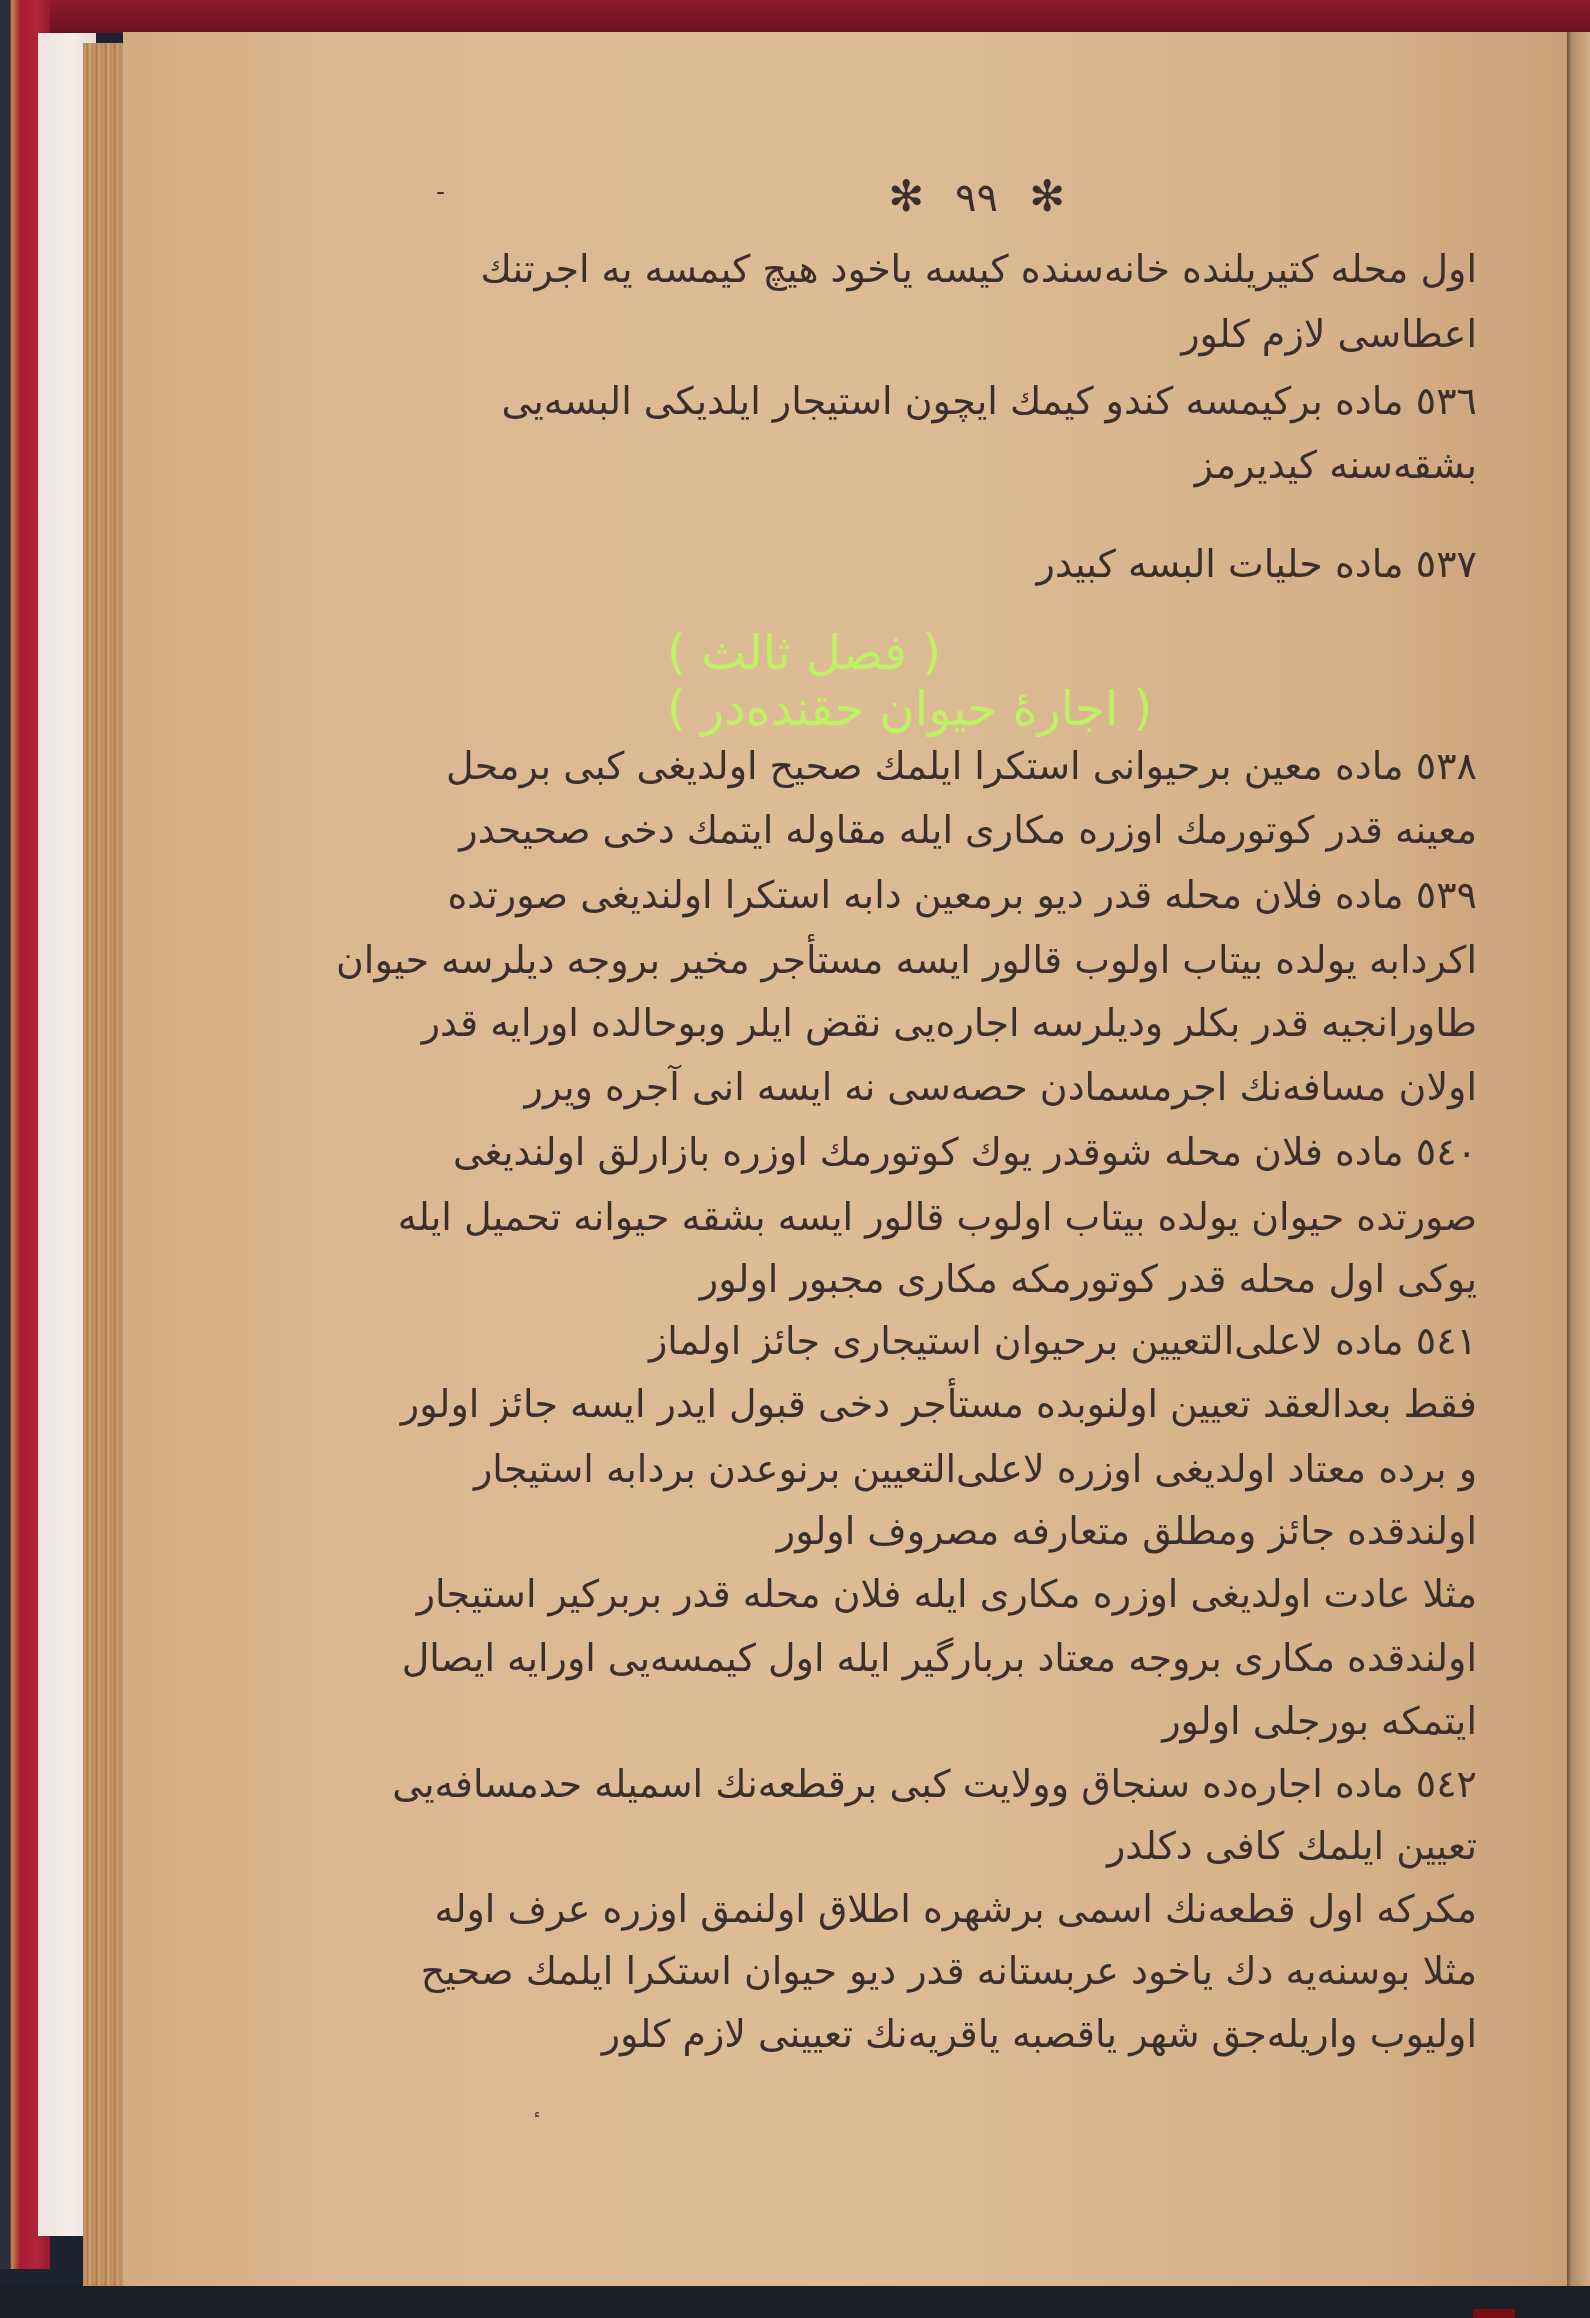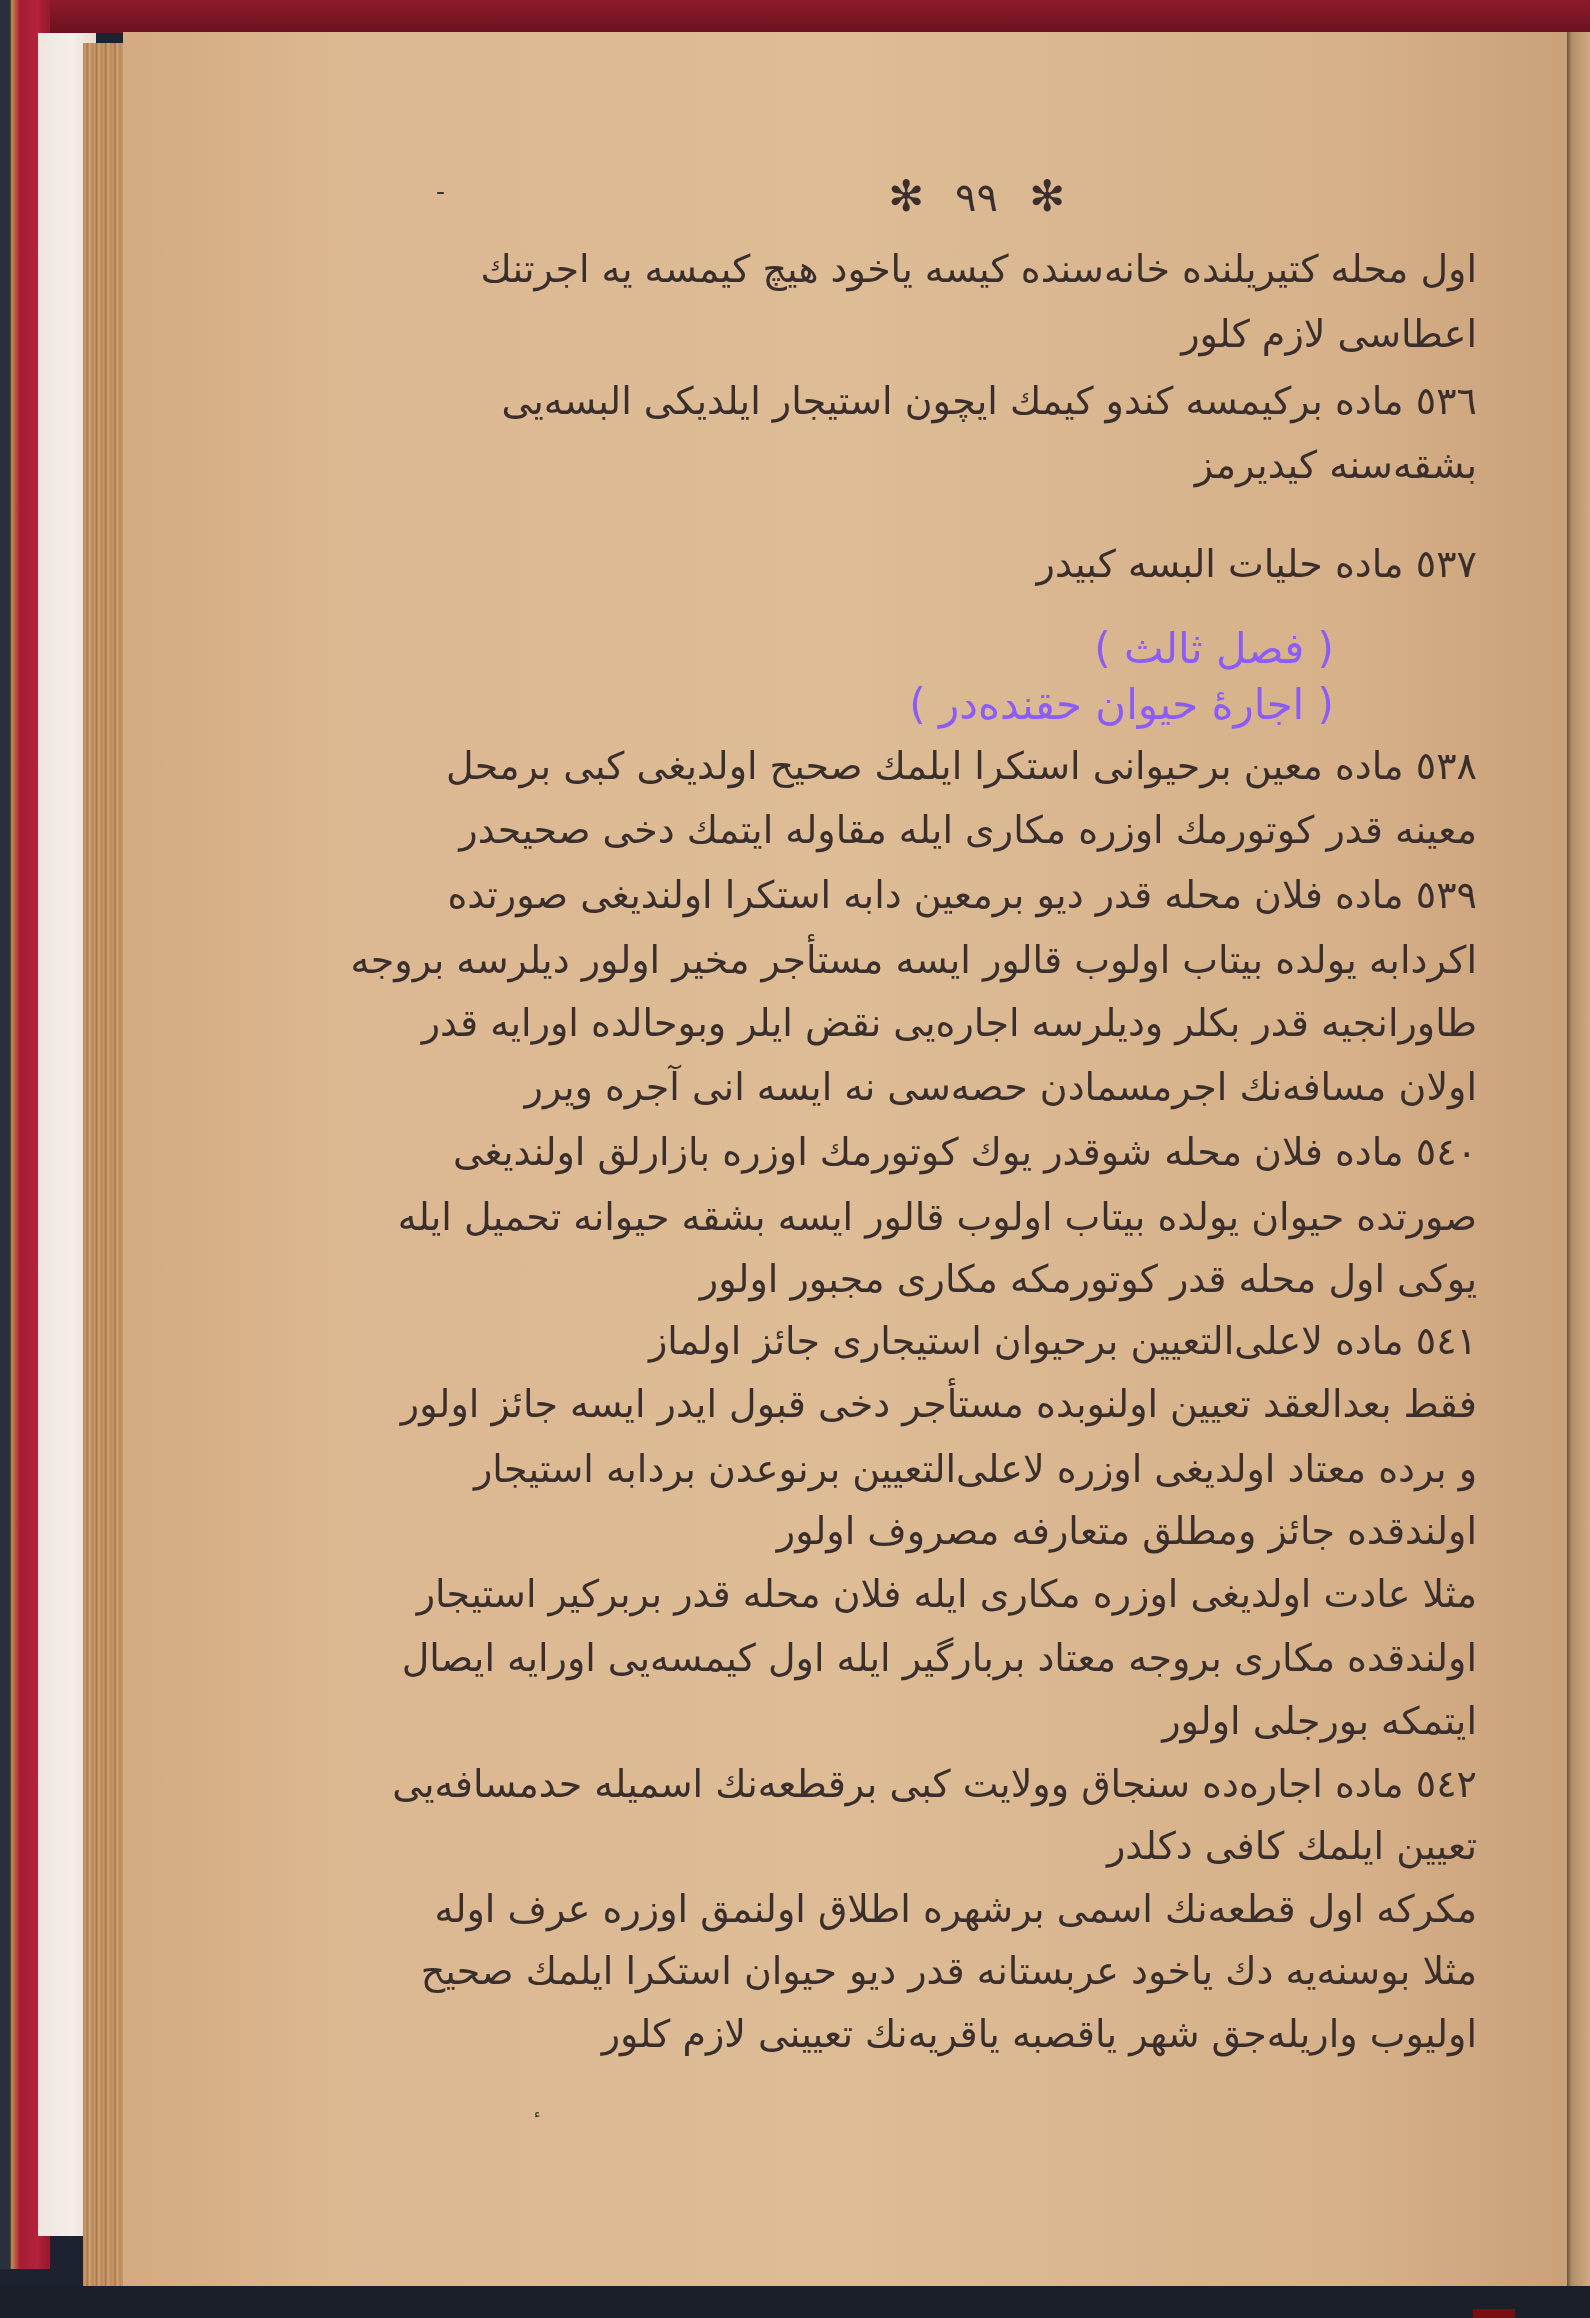--- a/index.html
+++ b/index.html
@@ -10,21 +10,21 @@
     .cover-bottom-red { position:absolute; left:1473px; top:2309px; width:42px; height:9.2px; background:#7a0d12; }
     .flyleaf { position:absolute; left:38px; top:33px; width:58px; height:2203px; background:linear-gradient(90deg,#efe6e0,#f4ede9 60%,#e8dccf); }
     .page-stack { position:absolute; left:83px; top:43px; width:42px; height:2253px;
       background:repeating-linear-gradient(90deg,#b7875b 0,#c99867 2.5px,#a9794d 4.2px,#d2a372 6.7px,#b98a5e 9.2px); }
     .page { position:absolute; left:123px; top:32px; width:1445px; height:2254px;
       background:linear-gradient(90deg,#d4aa80 0%,#dcb891 15%,#ddbc96 50%,#d6b189 85%,#caa079 100%); }
     .gutter { position:absolute; left:1567px; top:32px; width:23.4px; height:2254px; background:linear-gradient(90deg,#6b5138,#b08d69 20%,#d0ab84); }
     .line { position:absolute; right:calc(1590px - 1477px); font-size:38px; line-height:1; color:#3a2f2c; direction:rtl; text-align:right; white-space:nowrap; font-family:"DejaVu Sans", sans-serif; }
     .header { position:absolute; left:868px; top:171px; width:217px; text-align:center; font-size:40px; color:#3a2f2c; font-family:"DejaVu Sans", sans-serif; }
     .star { font-size:43px; color:#3a2f2c; }
-    .centered { position:absolute; left:667px; width:667px; text-align:right; font-size:42px; color:#8b5cf6; direction:rtl; font-family:"DejaVu Sans", sans-serif; }
+    .centered { position:absolute; left:667px; width:667px; text-align:left; font-size:48px; color:#bef264; direction:rtl; font-family:"DejaVu Sans", sans-serif; }
     .mark { position:absolute; color:#3a2f2c; font-family:"DejaVu Sans", sans-serif; }
   </style>
 </head>
 <body>
 
 <div class="cover-red"></div>
 <div class="cover-left"></div>
 <div class="flyleaf"></div>
 <div class="page-stack"></div>
 <div class="cover-bottom"></div>
@@ -46,21 +46,21 @@
 <div class="line" style="top:382px;">٥٣٦ ماده  بركيمسه كندو كيمك ايچون استيجار ايلديكى البسه‌يى</div>
 <div class="line" style="top:446px;">بشقه‌سنه كيديرمز</div>
 <div class="line" style="top:505px;margin-top:40px;">٥٣٧ ماده  حليات البسه كبيدر</div>
 
 <div class="centered" style="top:624px;">( فصل ثالث )</div>
 <div class="centered" style="top:680px;">( اجارهٔ حيوان حقنده‌در )</div>
 
 <div class="line" style="top:747px;">٥٣٨ ماده  معين برحيوانى استكرا ايلمك صحيح اولديغى كبى برمحل</div>
 <div class="line" style="top:811px;">معينه قدر كوتورمك اوزره مكارى ايله مقاوله ايتمك دخى صحيحدر</div>
 <div class="line" style="top:876px;">٥٣٩ ماده  فلان محله قدر ديو برمعين دابه استكرا اولنديغى صورتده</div>
-<div class="line" style="top:941px;">اكردابه يولده بيتاب اولوب قالور ايسه مستأجر مخير اولور ديلرسه بروجه</div>
+<div class="line" style="top:941px;">اكردابه يولده بيتاب اولوب قالور ايسه مستأجر مخير بروجه ديلرسه حيوان</div>
 <div class="line" style="top:1004px;">طاورانجيه قدر بكلر وديلرسه اجاره‌يى نقض ايلر وبوحالده اورايه قدر</div>
 <div class="line" style="top:1068px;">اولان مسافه‌نك اجرمسمادن حصه‌سى نه ايسه انى آجره ويرر</div>
 <div class="line" style="top:1133px;">٥٤٠ ماده  فلان محله شوقدر يوك كوتورمك اوزره بازارلق اولنديغى</div>
 <div class="line" style="top:1198px;">صورتده حيوان يولده بيتاب اولوب قالور ايسه بشقه حيوانه تحميل ايله</div>
 <div class="line" style="top:1260px;">يوكى اول محله قدر كوتورمكه مكارى مجبور اولور</div>
 <div class="line" style="top:1322px;">٥٤١ ماده  لاعلى‌التعيين برحيوان استيجارى جائز اولماز</div>
 <div class="line" style="top:1385px;">فقط بعدالعقد تعيين اولنوبده مستأجر دخى قبول ايدر ايسه جائز اولور</div>
 <div class="line" style="top:1450px;">و برده معتاد اولديغى اوزره لاعلى‌التعيين برنوعدن بردابه استيجار</div>
 <div class="line" style="top:1512px;">اولندقده جائز ومطلق متعارفه مصروف اولور</div>
 <div class="line" style="top:1575px;">مثلا عادت اولديغى اوزره مكارى ايله فلان محله قدر بربركير استيجار</div>

